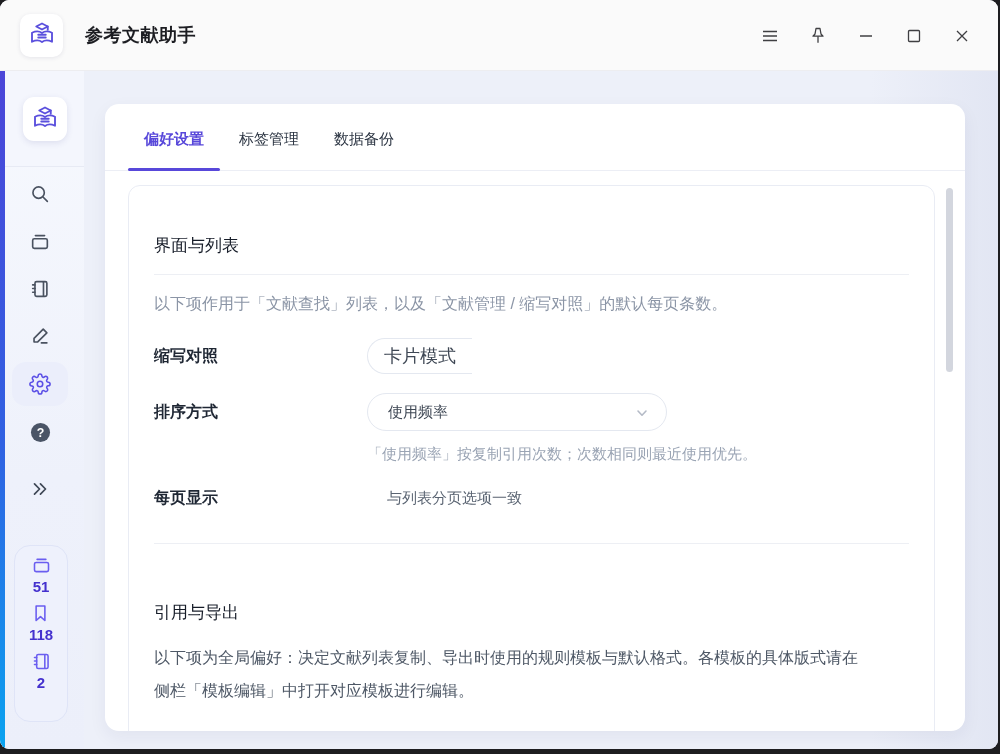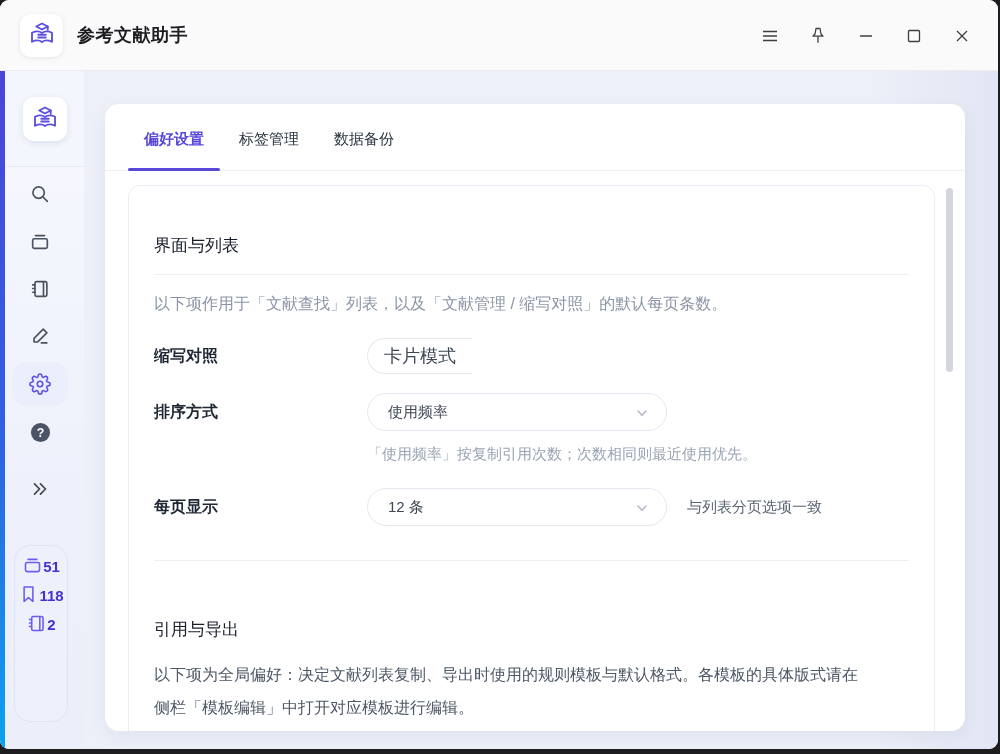--- a/index.html
+++ b/index.html
@@ -10,21 +10,21 @@
     -webkit-font-smoothing:antialiased;
   }
   .window{
     position:absolute;left:0;top:0;width:998px;height:749px;
     border-radius:9px;overflow:hidden;background:#edf0f9;
   }
   
   .titlebar{
     position:absolute;left:0;top:0;right:0;height:71px;
     background:#fafafa;border-bottom:1px solid #ededf0;
-    display:flex;align-items:center;padding-left:20px;box-sizing:border-box;
+    display:flex;align-items:center;padding-left:20px;box-sizing:border-box;gap:8px;
   }
   .app-logo{
     width:43px;height:43px;border-radius:10px;background:#ffffff;
     box-shadow:0 1px 4px rgba(40,40,90,.10);
     display:flex;align-items:center;justify-content:center;
   }
   .app-title{margin-left:14px;font-size:18px;font-weight:700;color:#1c1d22;letter-spacing:.5px;}
   .win-controls{position:absolute;right:12px;top:0;height:71px;display:flex;align-items:center;}
   .win-btn{
     width:48px;height:44px;border:none;background:transparent;cursor:pointer;
@@ -56,21 +56,21 @@
   }
   .gear-pill{
     position:absolute;left:12px;top:291px;width:56px;height:44px;
     background:#ebeefb;border-radius:14px;
   }
   .stats{
     position:absolute;left:14px;top:474px;width:54px;height:177px;box-sizing:border-box;
     background:#eef1fc;border:1px solid #dfe4f7;border-radius:16px;
     display:flex;flex-direction:column;align-items:center;padding-top:9px;
   }
-  .stat{display:flex;flex-direction:row;align-items:center;margin-bottom:8px;}
+  .stat{display:flex;flex-direction:column;align-items:center;margin-bottom:8px;}
   .stat-num{font-size:15px;font-weight:700;color:#4431ce;margin-top:3px;line-height:16px;}
   
   .content{
     position:relative;flex:1;
     background:linear-gradient(90deg,#edf0f9 0%,#edf0f9 86%,#e2e6f3 100%);
   }
   .card{
     position:absolute;left:21px;top:33px;width:860px;height:627px;
     background:#ffffff;border-radius:14px;overflow:hidden;
     box-shadow:0 6px 18px rgba(30,40,90,.06);
@@ -294,26 +294,20 @@
                   <svg class="chev" width="14" height="14" viewBox="0 0 14 14" fill="none" stroke="#b4bac6" stroke-width="1.6" stroke-linecap="round" stroke-linejoin="round">
                       <path d="M3 5 L7 9.2 L11 5"></path>
                     </svg>
                 </div>
                 <p class="hint">「使用频率」按复制引用次数；次数相同则最近使用优先。</p>
               </div>
             </div>
 
             <div class="row">
               <div class="rlabel">每页显示</div>
-              <div class="select">
-                <span>12 条</span>
-                <svg class="chev" width="14" height="14" viewBox="0 0 14 14" fill="none" stroke="#b4bac6" stroke-width="1.6" stroke-linecap="round" stroke-linejoin="round">
-                    <path d="M3 5 L7 9.2 L11 5"></path>
-                  </svg>
-              </div>
               <span class="note">与列表分页选项一致</span>
             </div>
 
             <div class="hr section-gap"></div>
 
             <h2 class="section-title">引用与导出</h2>
             <p class="desc dark">以下项为全局偏好：决定文献列表复制、导出时使用的规则模板与默认格式。各模板的具体版式请在侧栏「模板编辑」中打开对应模板进行编辑。</p>
 
           </section>
         </div>

